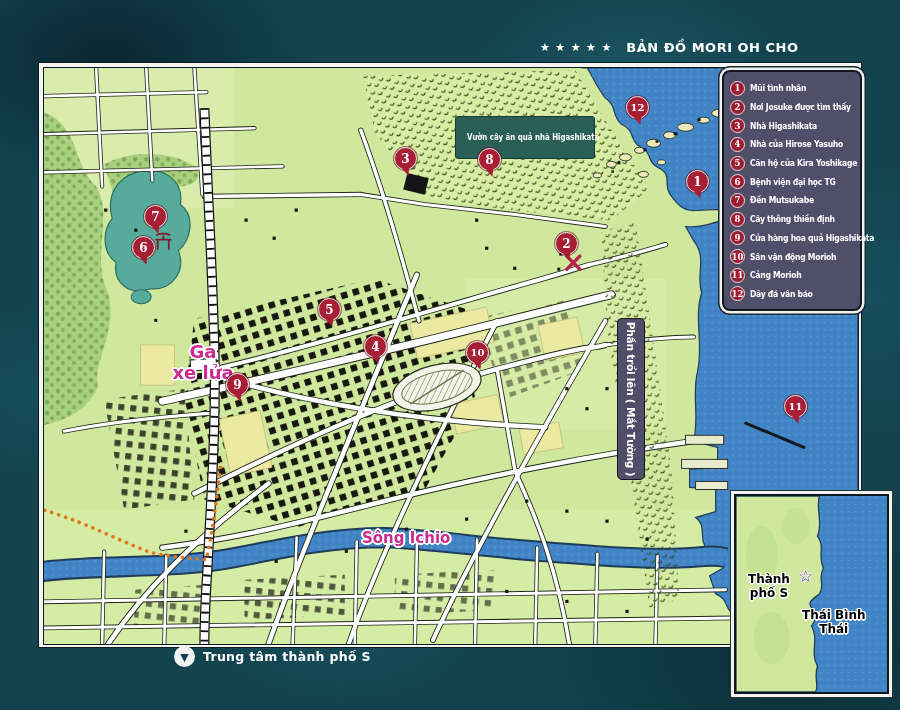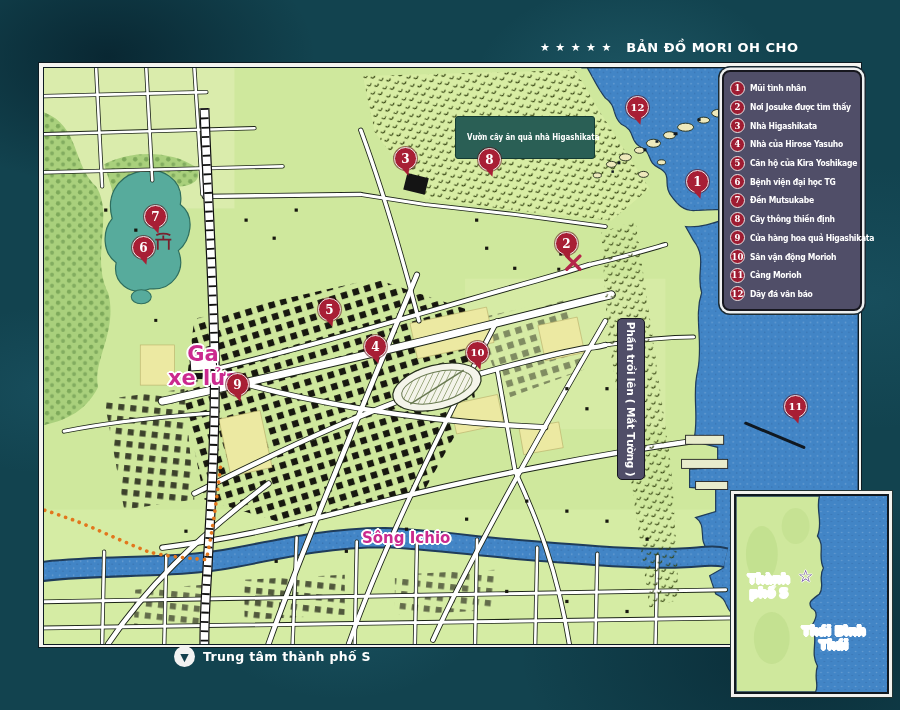--- a/index.html
+++ b/index.html
@@ -61,21 +61,21 @@
   .footer{position:absolute;left:174px;top:646px;display:flex;align-items:center;gap:8px;z-index:6;}
   .fic{width:21px;height:21px;border-radius:50%;background:#f2f2f2;color:#123f4d;display:flex;
     align-items:center;justify-content:center;font-size:11px;padding-top:1px;box-sizing:border-box;}
   .fcap{color:#fff;font-size:12.5px;font-weight:bold;letter-spacing:.3px;}
   
   .inset{position:absolute;left:730px;top:490px;width:163px;height:208px;z-index:7;background:#f2f2ee;
     padding:3px;box-sizing:border-box;border:1px solid #233;}
   .inset-inner{position:relative;width:100%;height:100%;border:2px solid #10181f;overflow:hidden;
     box-sizing:border-box;background:#4285c6;}
   .inset-inner svg{position:absolute;left:0;top:0;width:100%;height:100%;}
-  .inset .plabel{position:absolute;color:#ffffff;font-weight:bold;font-size:12px;line-height:1.2;
+  .inset .plabel{position:absolute;color:#000000;font-weight:bold;font-size:12px;line-height:1.2;
     text-align:center;white-space:nowrap;z-index:2;
     text-shadow:-1.5px 0 #fff,1.5px 0 #fff,0 -1.5px #fff,0 1.5px #fff,
     -1px -1px #fff,1px -1px #fff,-1px 1px #fff,1px 1px #fff;}
   .inset .istar{position:absolute;color:#5a2f9e;font-size:17px;font-weight:bold;z-index:2;
     text-shadow:-1px 0 #fff,1px 0 #fff,0 -1px #fff,0 1px #fff;}
 </style>
 </head>
 <body>
 
 <div id="app">
@@ -379,21 +379,21 @@
       <span>11</span>
       <i class="tail"></i>
     </div>
   <div class="marker" style="left:626px;top:96px;font-size:10px;">
       <span>12</span>
       <i class="tail"></i>
     </div>
 
   <div class="orchard-badge"><span>Vườn cây ăn quả nhà Higashikata</span></div>
 
-  <div class="maglabel olw" style="left:168px;top:342px;width:70px;font-size:21px;">
+  <div class="maglabel olw" style="left:168px;top:342px;width:70px;font-size:18px;">
     <div>Ga</div>
     <div>xe lửa</div>
   </div>
 
   <div class="maglabel olw" style="left:362px;top:530px;font-size:15px;">Sông Ichio</div>
 
 
   <div class="wall-badge">
     <span>Phần trồi lên ( Mắt Tường )</span>
   </div>
@@ -462,20 +462,20 @@
         <path d="M0,0 L84,0 C80,14 88,26 82,40 C90,50 82,60 88,72 C82,82 90,90 84,98 C76,104 72,106 76,112 C84,116 80,124 76,130 C84,144 74,156 82,170 C78,182 84,190 80,196 L0,196 Z" fill="#cfe89d" stroke="#1f3c5a" stroke-width="1.3"></path>
         <ellipse cx="26" cy="58" rx="16" ry="28" fill="#b9da85" opacity=".55"></ellipse>
         <ellipse cx="36" cy="142" rx="18" ry="26" fill="#b9da85" opacity=".5"></ellipse>
         <ellipse cx="60" cy="30" rx="14" ry="18" fill="#b9da85" opacity=".4"></ellipse>
       </svg>
       <span class="istar" style="left:62px;top:70px;">☆</span>
       <div class="plabel" style="left:12px;top:76px;">
         <div>Thành</div>
         <div>phố S</div>
       </div>
-      <div class="plabel" style="left:66px;top:128px;">
+      <div class="plabel" style="left:66px;top:112px;">
         <div>Thái Bình</div>
         <div>Thái</div>
       </div>
     </div>
   </div>
 
 </div>
 
 </body></html>

